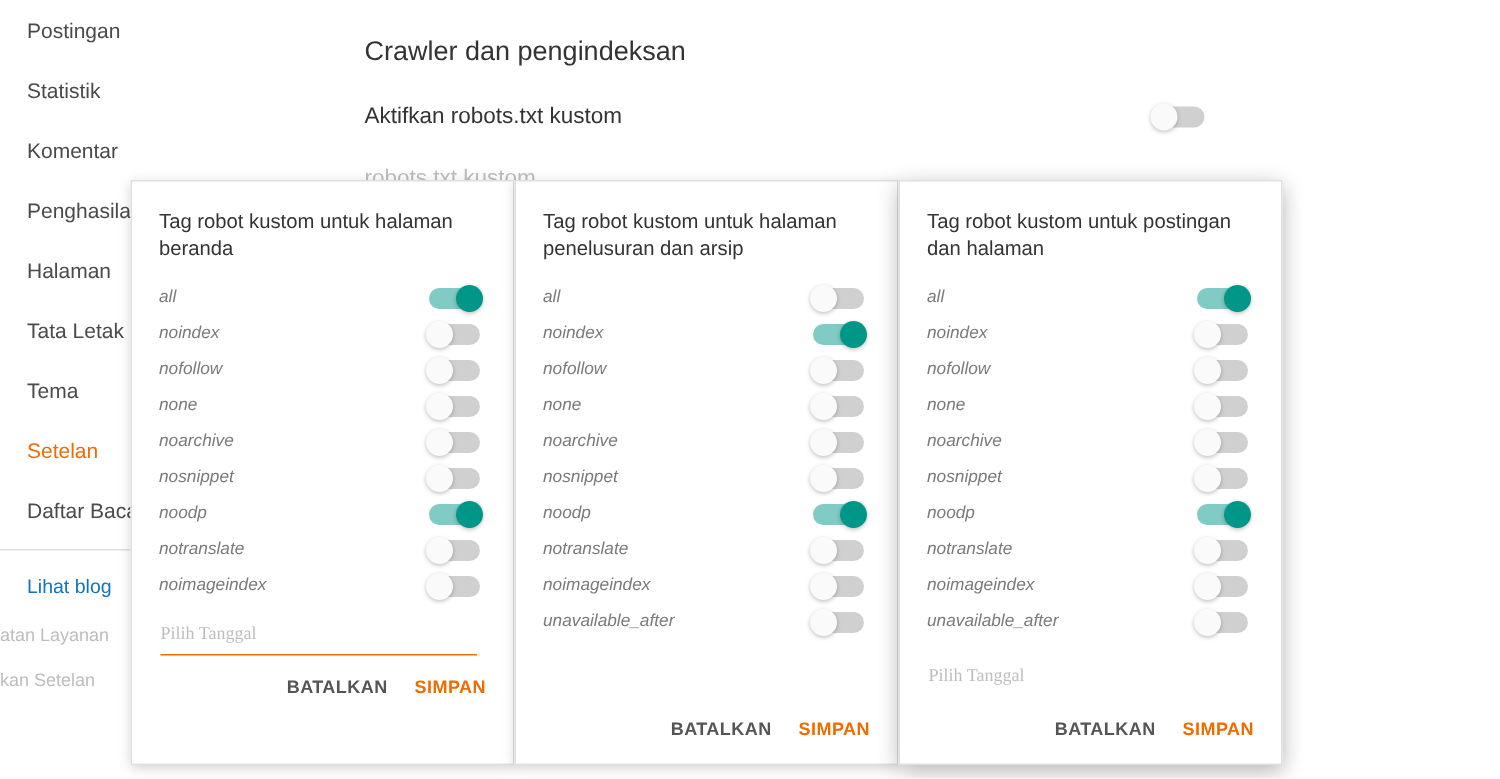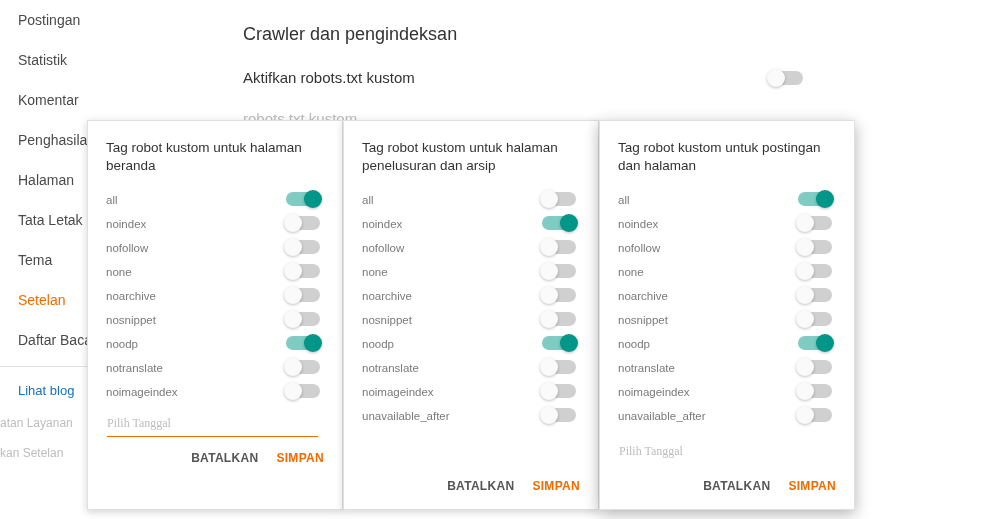--- a/index.html
+++ b/index.html
@@ -20,21 +20,21 @@
   .toggle::after { content: ""; position: absolute; width: 18px; height: 18px; border-radius: 50%; background: #fafafa; top: -2px; left: -2px; box-shadow: 0 1px 3px rgba(0,0,0,.25); transition: none; }
   .toggle.on { background: #80cbc4; }
   .toggle.on::after { background: #009688; left: 18px; }
   .modals { position: absolute; top: 120px; left: 87px; display: flex; gap: 0; }
   .modal { width: 256px; background: #fff; border: 1px solid #e0e0e0; box-shadow: 0 2px 8px rgba(0,0,0,.18); display: flex; flex-direction: column; padding: 18px 18px 10px 18px; position: relative; }
   .modal.strong { box-shadow: 0 4px 14px rgba(0,0,0,.30); }
   .modal-top { min-height: 44px; margin-bottom: 4px; }
   .modal-title { font-size: 13.5px; color: #333; line-height: 1.3; }
   .tag-list { height: 244px; overflow-y: scroll; padding-right: 4px; }
   .tag-list.short { height: 216px; }
-  .tag-row { display: flex; align-items: flex-end; justify-content: space-between; padding: 5px 0; }
+  .tag-row { display: flex; align-items: flex-start; justify-content: space-between; padding: 5px 0; font-style: italic; }
   .tag-label { font-size: 11.5px; color: #7a7a7a; }
   .date-row { border-bottom: 1px solid #ef6c00; margin: 10px 6px 2px 1px; height: 24px; font-family: Liberation Serif, serif; }
   .date-row.muted { border-bottom: 1px solid transparent; }
   .date-label { font-size: 12px; color: #bdbdbd; }
   .modal-actions { display: flex; justify-content: flex-end; gap: 18px; padding: 12px 0 6px 0; }
   .btn-cancel { font-size: 12px; color: #555; font-weight: 700; letter-spacing: .3px; cursor: pointer; }
   .btn-save { font-size: 12px; color: #ef6c00; font-weight: 600; letter-spacing: .3px; cursor: pointer; }
   .tag-list::-webkit-scrollbar { width: 10px; }
   .tag-list::-webkit-scrollbar-track { background: #f1f1f1; }
   .tag-list::-webkit-scrollbar-thumb { background: #c7c7c7; border-radius: 2px; }

